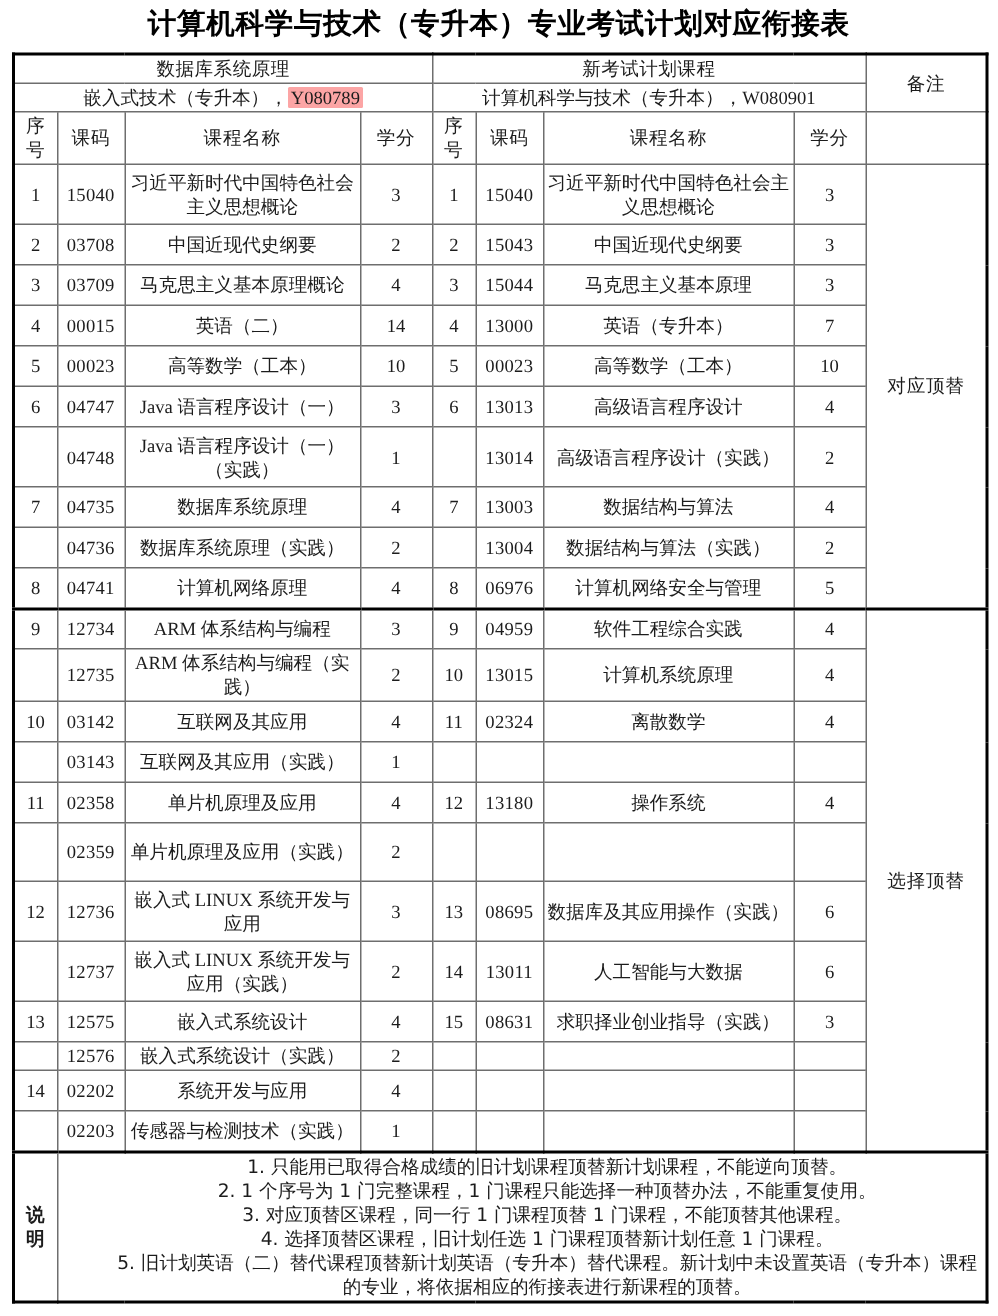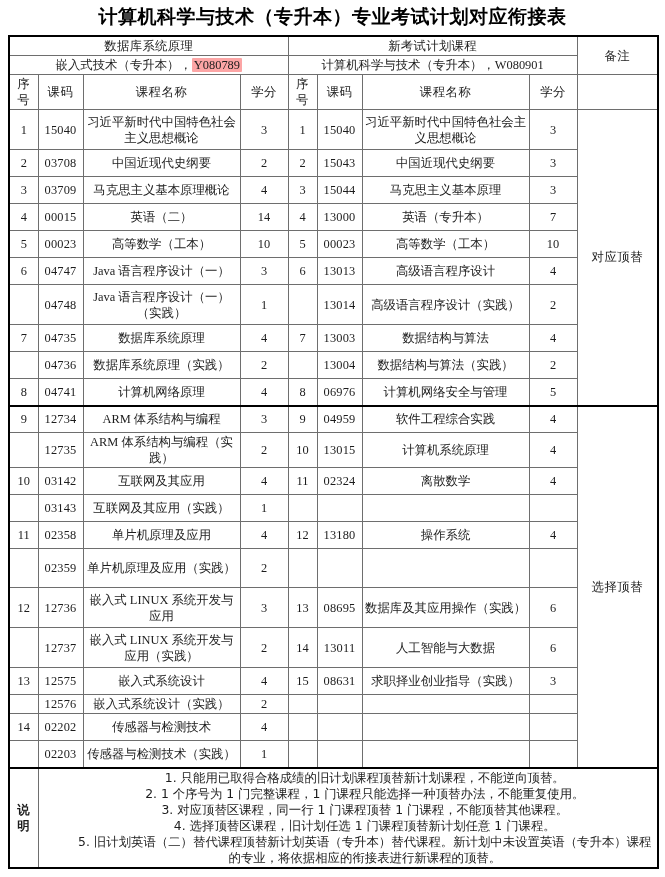--- a/index.html
+++ b/index.html
@@ -364,21 +364,21 @@
           <td class="cname">嵌入式系统设计（实践）</td>
           <td>2</td>
           <td></td>
           <td class="mono-code"></td>
           <td class="cname"></td>
           <td></td>
         </tr>
         <tr style="height: 27px;">
           <td>14</td>
           <td class="mono-code">02202</td>
-          <td class="cname">传感器与检测技术</td>
+          <td class="cname">系统开发与应用</td>
           <td>4</td>
           <td></td>
           <td class="mono-code"></td>
           <td class="cname"></td>
           <td></td>
         </tr>
         <tr style="height: 27px;">
           <td></td>
           <td class="mono-code">02203</td>
           <td class="cname">传感器与检测技术（实践）</td>

